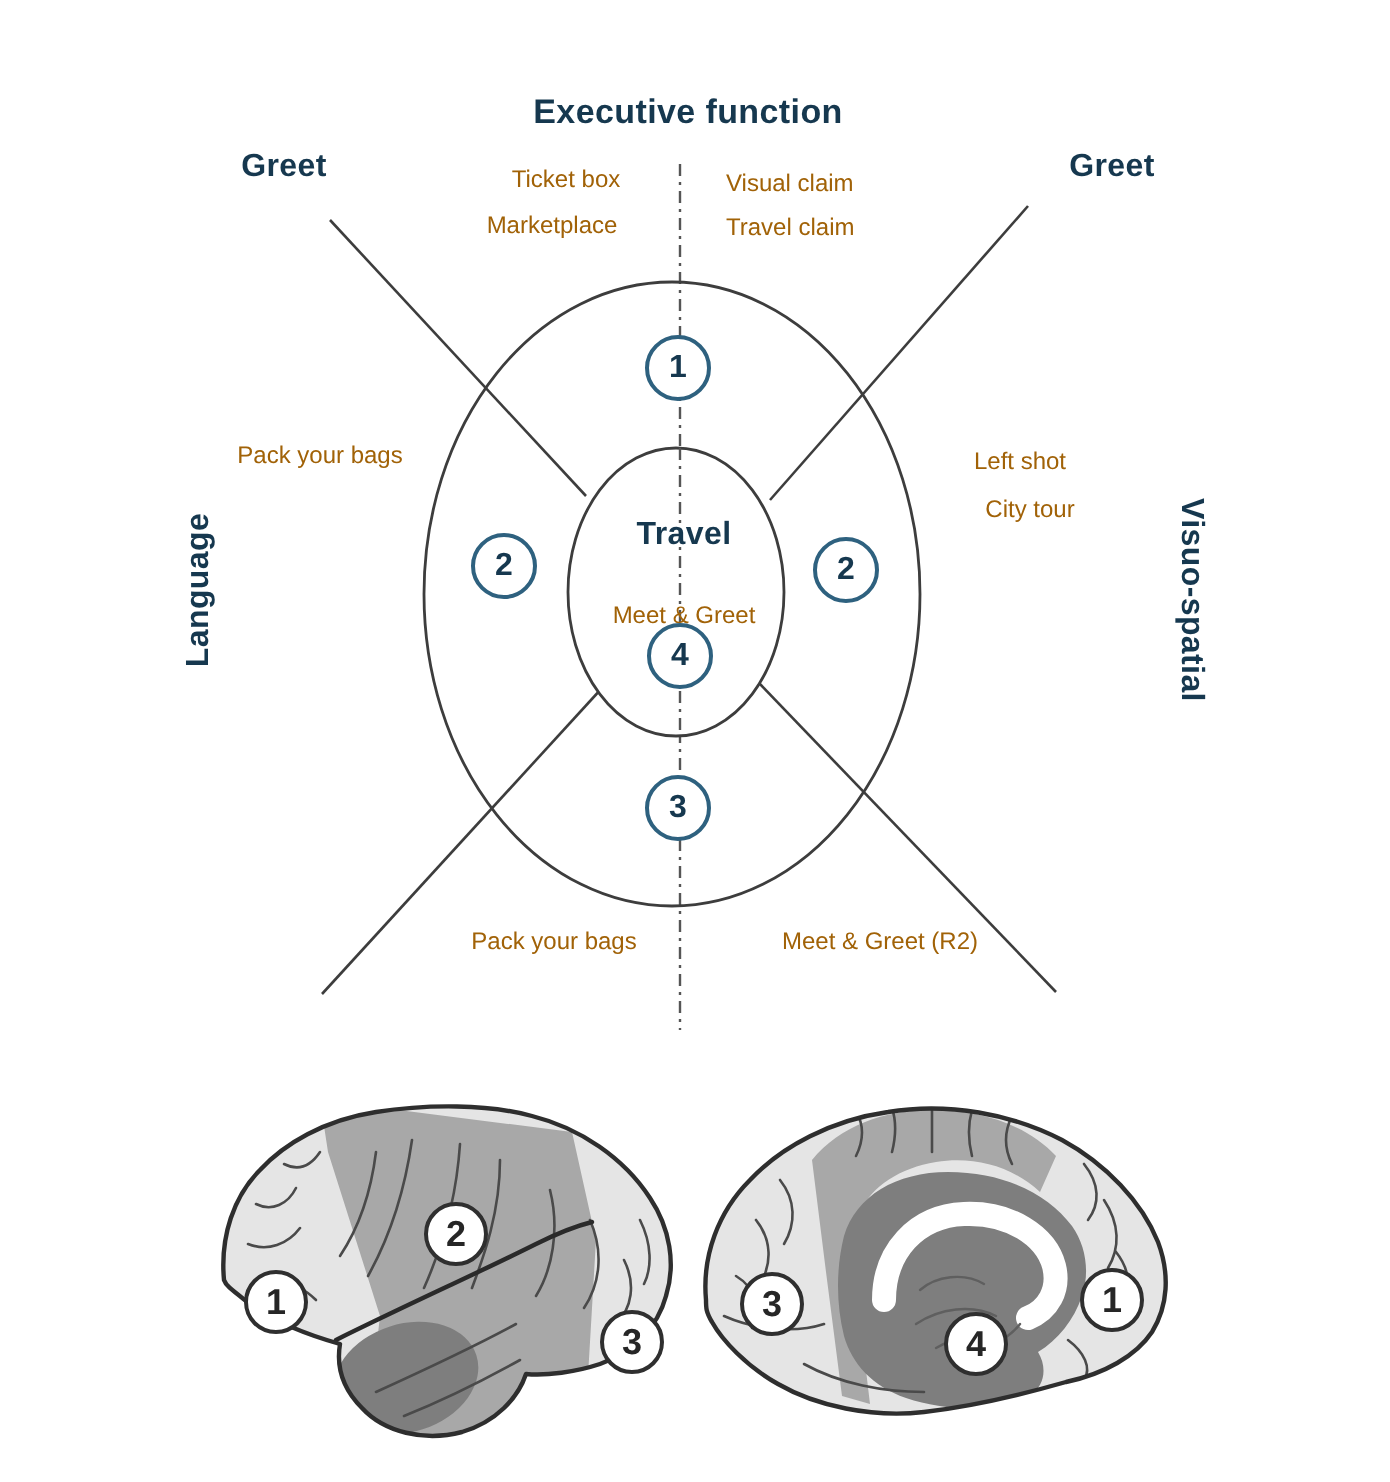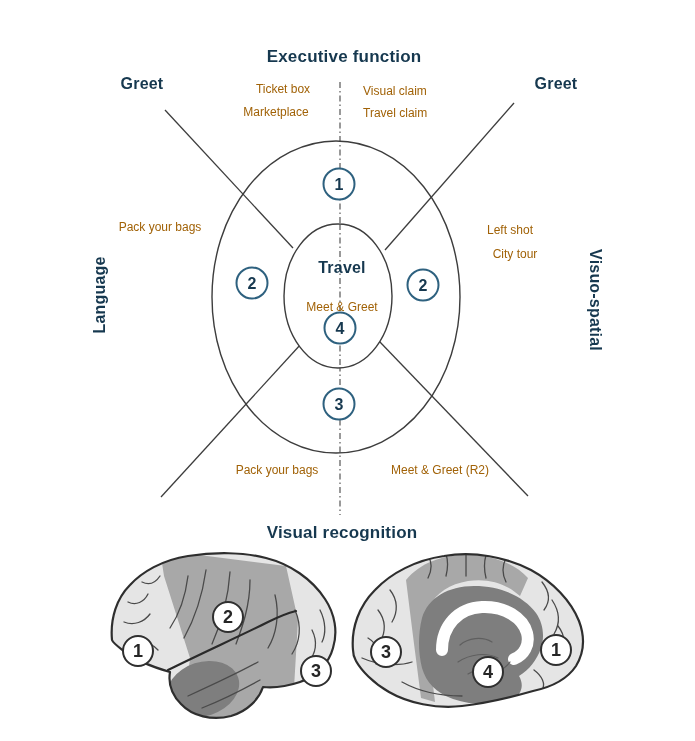--- a/index.html
+++ b/index.html
@@ -128,21 +128,20 @@
     <div class="lbl" style="left:160px;top:228px">Pack your bags</div>
     <div class="lbl" style="left:510px;top:231px">Left shot</div>
     <div class="lbl" style="left:515px;top:255px">City tour</div>
 
     <div class="lbl bold" style="left:342px;top:268px;font-size:16px">Travel</div>
     <div class="lbl" style="left:342px;top:308px">Meet &amp; Greet</div>
 
     <div class="lbl" style="left:277px;top:471px">Pack your bags</div>
     <div class="lbl" style="left:440px;top:471px">Meet &amp; Greet (R2)</div>
 
-    <div class="lbl bold title" style="left:342px;top:533px">Visual recognition</div>
 
     <div class="lbl bold vert-l" style="left:100px;top:295px">Language</div>
     <div class="lbl bold vert-r" style="left:595px;top:300px">Visuo-spatial</div>
   </div>
 
   <div class="marker" style="left:339px;top:184px">1</div>
   <div class="marker" style="left:252px;top:283px">2</div>
   <div class="marker" style="left:423px;top:285px">2</div>
   <div class="marker" style="left:340px;top:328px">4</div>
   <div class="marker" style="left:339px;top:404px">3</div>

